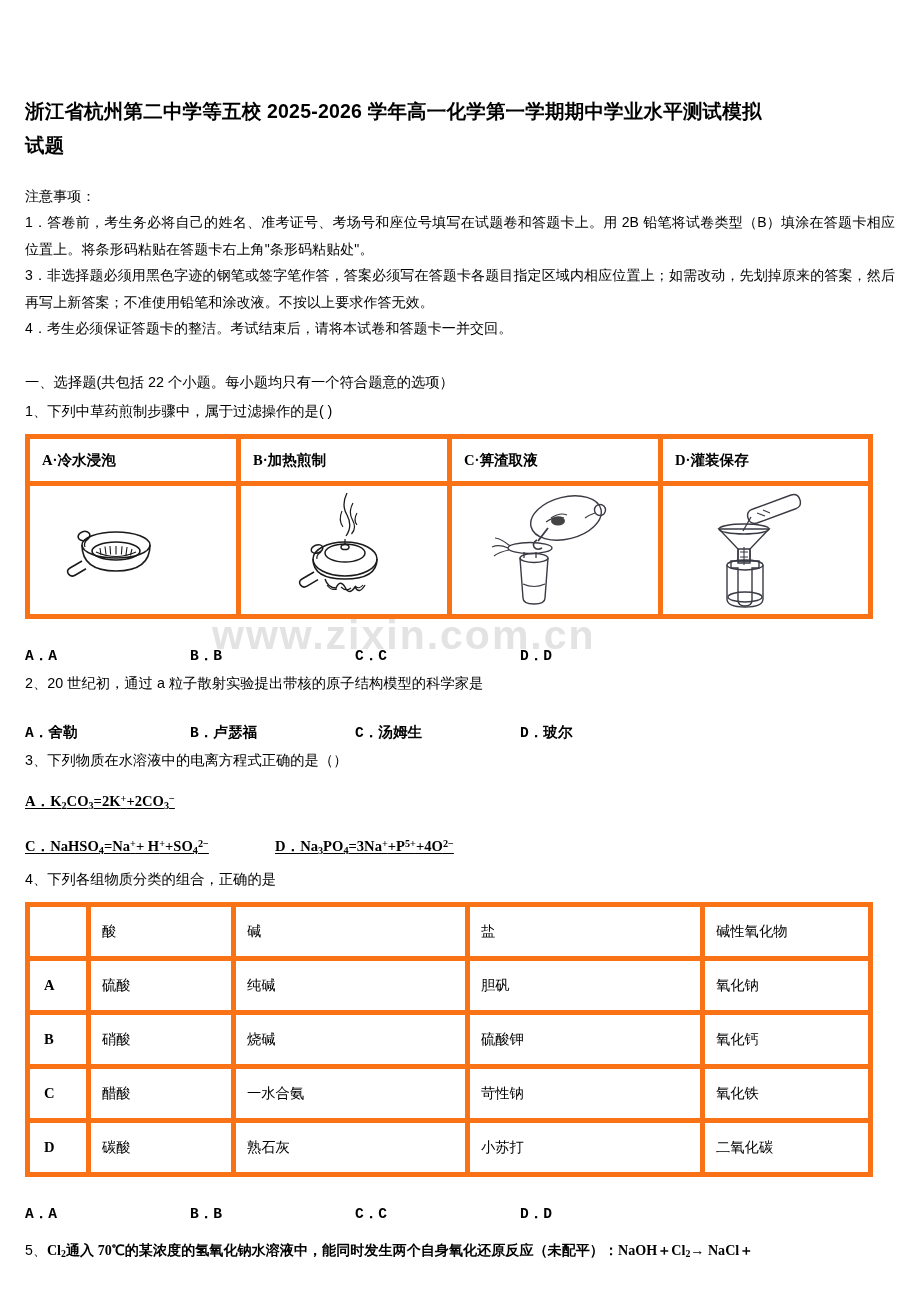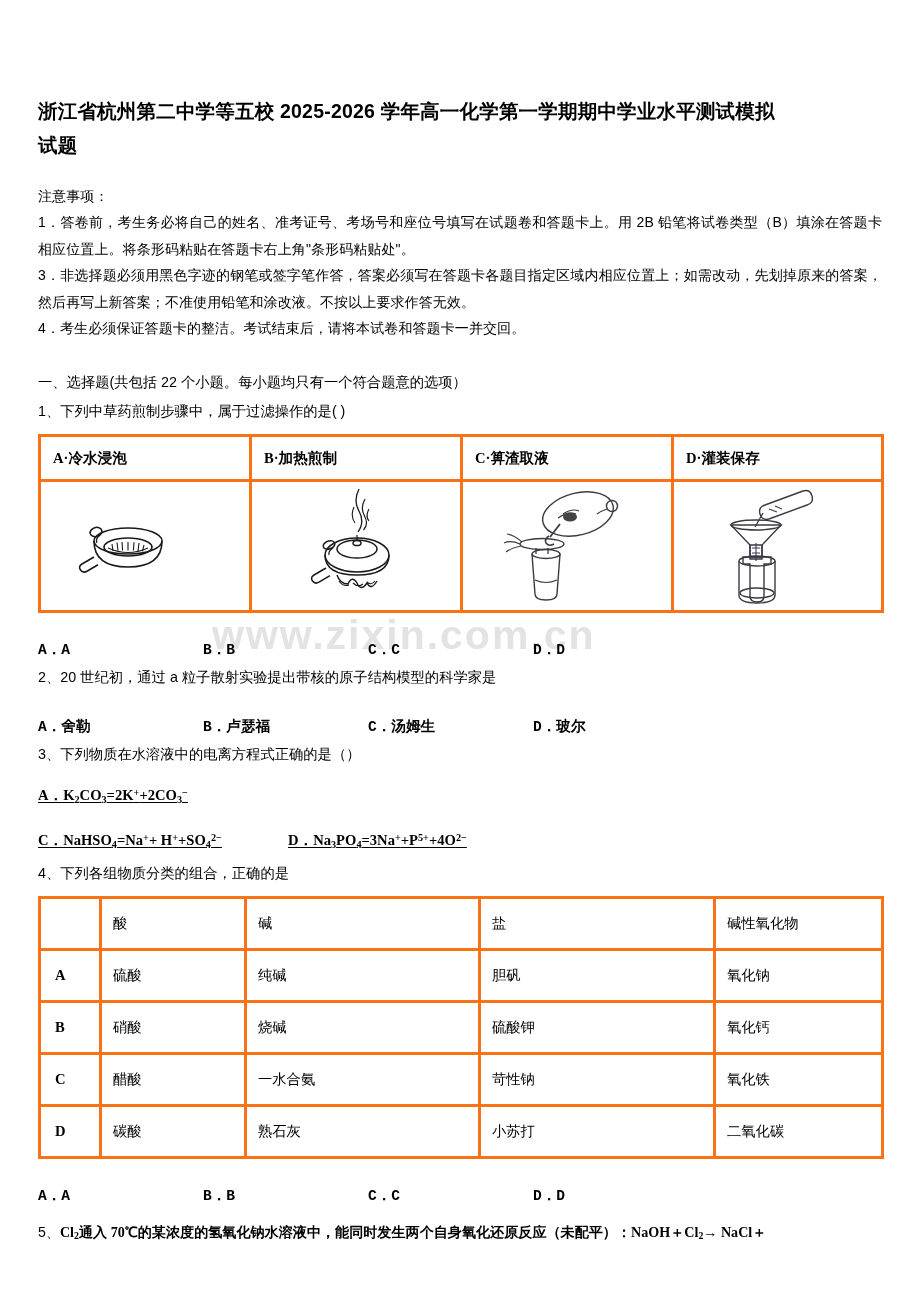--- a/index.html
+++ b/index.html
@@ -31,21 +31,21 @@
     letter-spacing: 2px;
     color: #e3e3e3;
     white-space: nowrap;
     z-index: 0;
     user-select: none;
     font-weight: 700;
   }
   .content {
     position: relative;
     z-index: 2;
-    padding: 0 38px;
+    padding: 0 25px;
   }
   h1.doc-title {
     font-family: "Liberation Sans", sans-serif;
     font-weight: bold;
     font-size: 19.5px;
     line-height: 34px;
     margin: 0;
     padding-top: 94px;
     text-align: justify;
     text-align-last: left;
@@ -105,21 +105,21 @@
   sub { font-size: 0.70em; vertical-align: -0.25em; }
   sup { font-size: 0.70em; vertical-align: 0.42em; }
 
   table.opt-table, table.class-table {
     border-collapse: collapse;
     width: 843px;
     margin-top: 10px;
     table-layout: fixed;
   }
   table.opt-table td, table.class-table td {
-    border: 3px solid #f97316;
+    border: 5px solid #f97316;
     vertical-align: middle;
   }
   table.opt-table td.hdr {
     height: 42px;
     padding: 0 12px;
     font-family: "Liberation Serif", serif;
     font-weight: bold;
     font-size: 14.6px;
   }
   table.opt-table td.pic {

